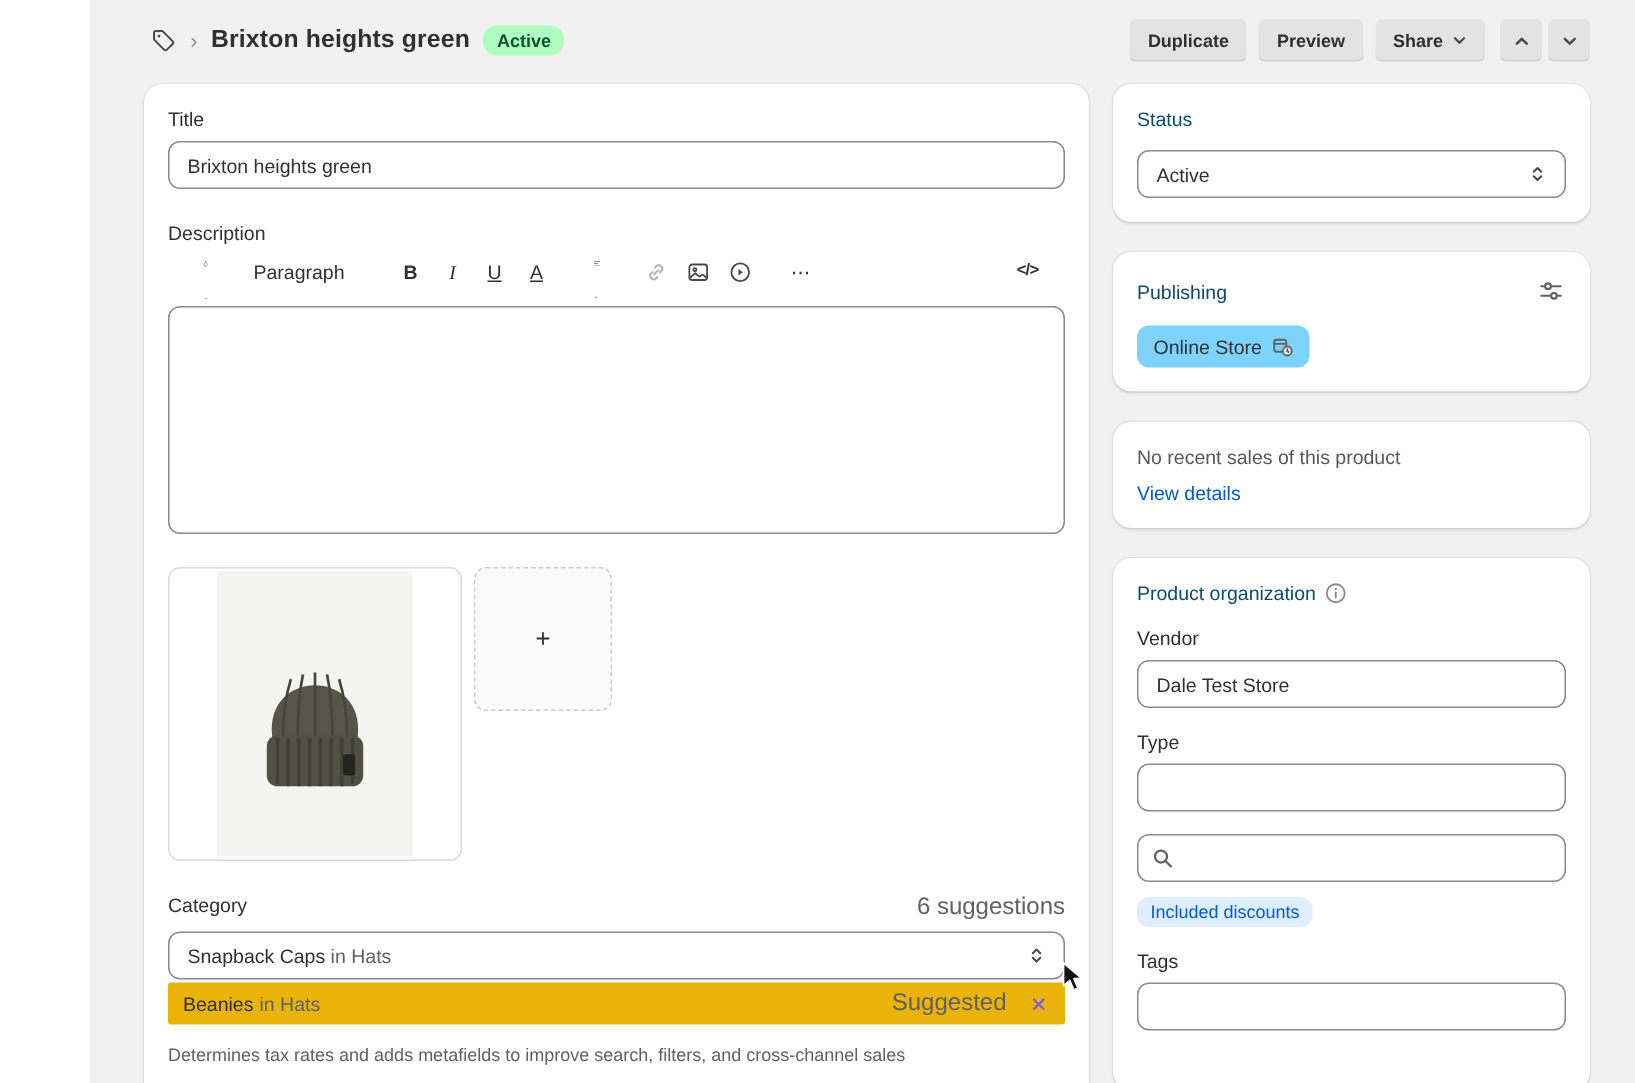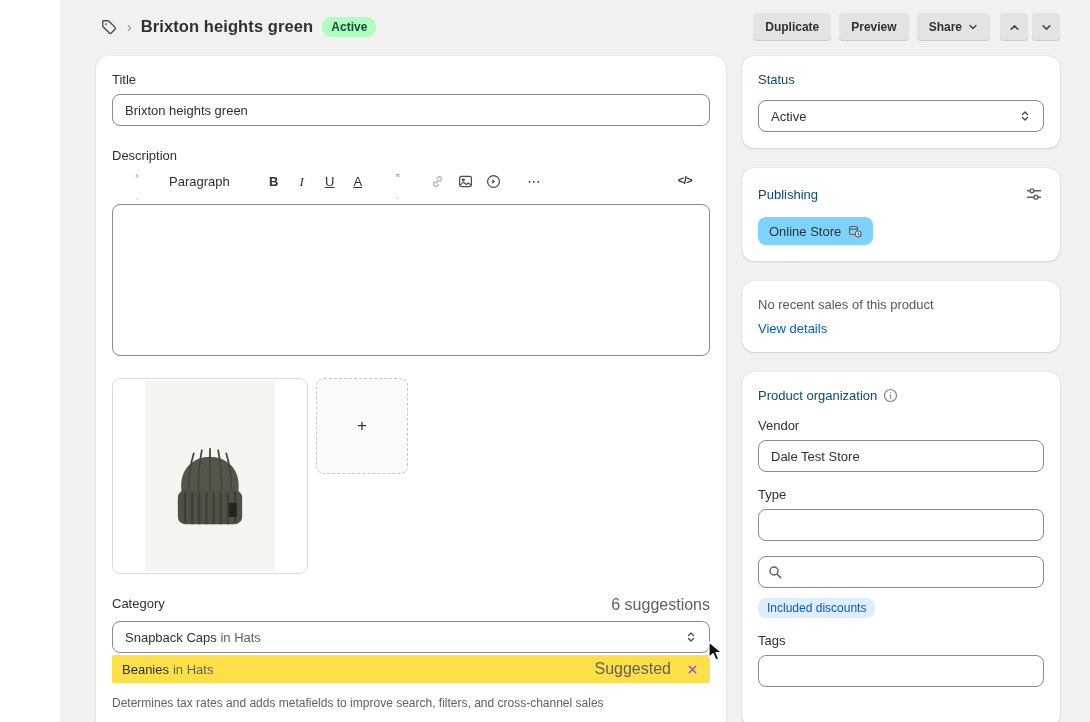--- a/index.html
+++ b/index.html
@@ -89,21 +89,21 @@
     width: 92px; height: 96px; border: 1.5px dashed #c9c9c9; border-radius: 8px;
     background: #fafafa; display: flex; align-items: center; justify-content: center;
     font-size: 17px; color: #303030; cursor: pointer;
   }
 
   
   .cat-head { display: flex; justify-content: space-between; align-items: flex-start; margin-bottom: 7px; }
   .muted { color: #616161; }
   .small { font-size: 16px; }
   .suggestion-row {
-    margin-top: 2px; height: 28px; background: #fde047; border-radius: 2px;
+    margin-top: 2px; height: 28px; background: #eab308; border-radius: 2px;
     display: flex; align-items: center; justify-content: space-between; padding: 0 10px;
     cursor: pointer;
   }
   .sug-left { display: flex; align-items: baseline; gap: 4px; }
   .sug-right { display: flex; align-items: center; gap: 14px; }
   .help-text { margin-top: 13px; font-size: 12px; color: #616161; }
   .ctx { color: #616161; }
 
   
   .side-title { font-size: 13px; font-weight: 400; color: #0c4a6e; }

